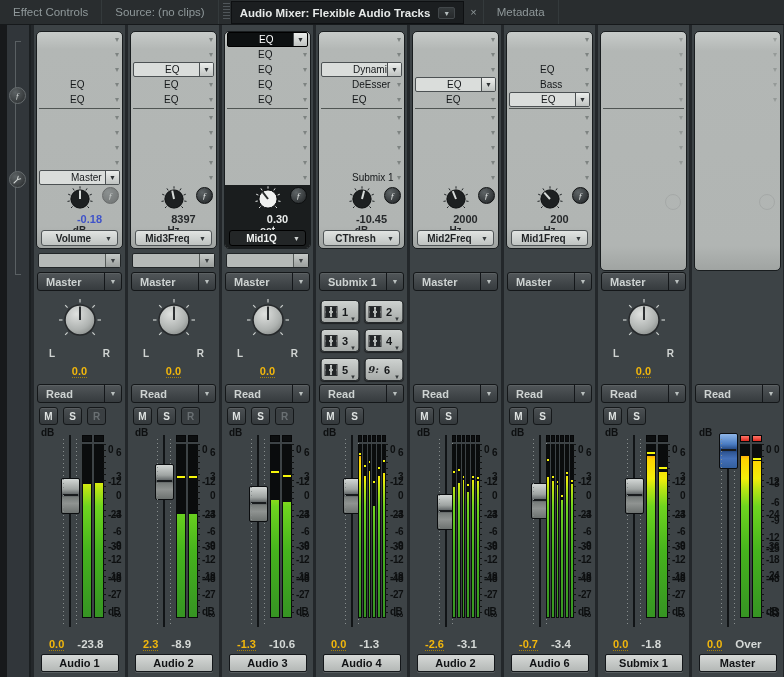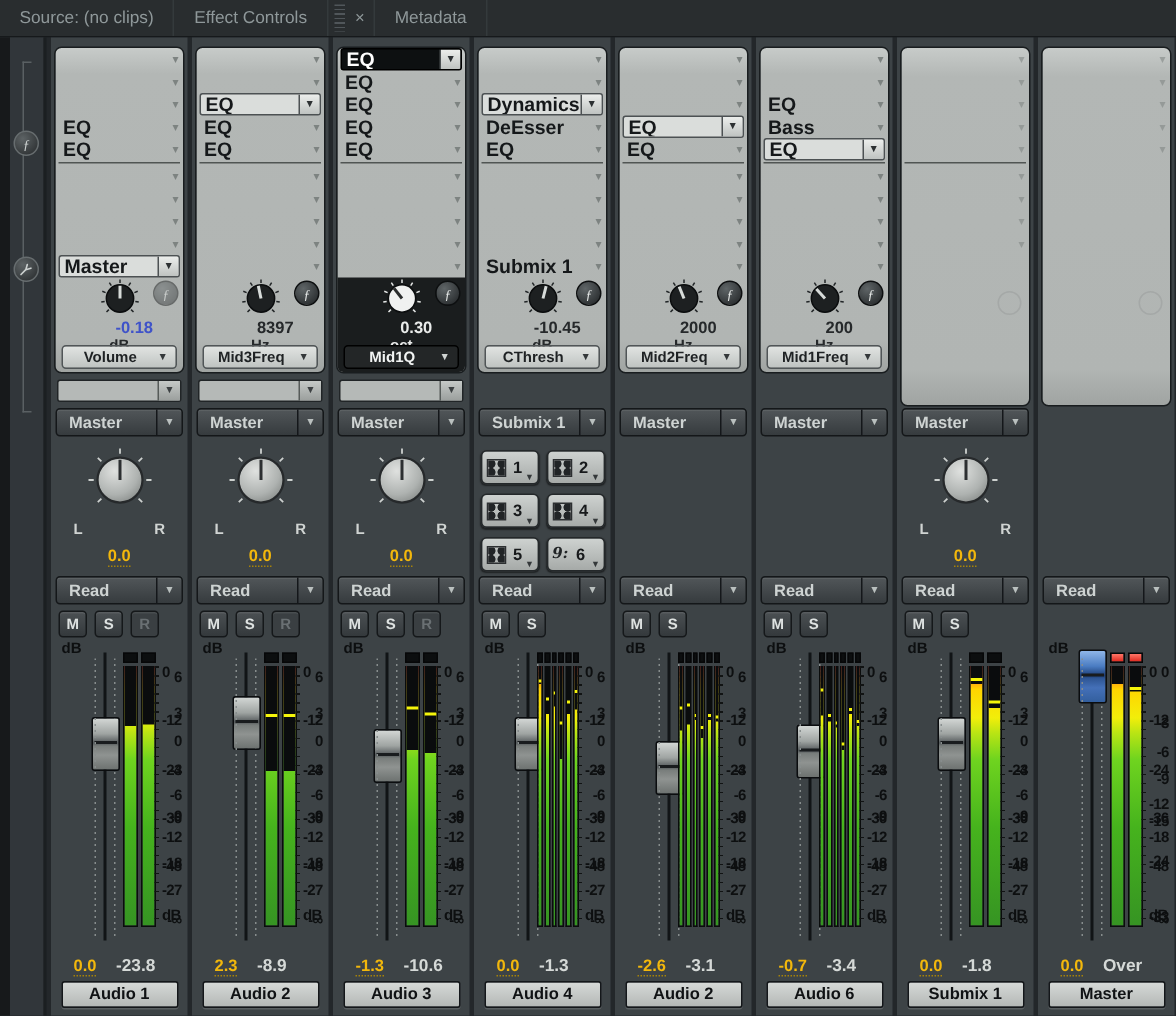--- a/index.html
+++ b/index.html
@@ -22,21 +22,21 @@
              background:radial-gradient(circle at 35% 30%,#5d6365,#26292b);border:1px solid #676d6f;
              color:#cbd0cf;font-size:9px;font-style:italic;font-family:"Liberation Serif",serif;
              display:flex;align-items:center;justify-content:center;}
   .ri1{top:62px}.ri2{top:146px}
   .track{width:91px;margin-left:3px;flex:none;background:#3d4346;display:flex;flex-direction:column;overflow:hidden;position:relative;}
   
   .panel{height:216px;margin:6px 2px 0;background:linear-gradient(#c7cbc9,#b3b7b5 8%,#b1b5b3 90%,#a0a4a2);
          border:1px solid #191d1f;border-radius:5px;display:flex;flex-direction:column;position:relative;flex:none;}
   .panel.tall{height:238px;}
   .slot{height:15px;display:flex;align-items:center;padding:0 3px 0 5px;flex:none;}
-  .slot-label{flex:1;font-size:13px;font-weight:bold;color:#15181a;line-height:15px;white-space:nowrap;overflow:hidden;}
+  .slot-label{flex:1;font-size:10px;font-weight:normal;color:#15181a;line-height:15px;white-space:nowrap;overflow:hidden;margin-left:28px;}
   .slot-arrow{color:#7d8381;font-size:8px;margin-left:auto;line-height:1;}
   .slot.faint .slot-arrow{opacity:.55;}
   .slot.boxed,.slot.dark{padding:0 2px;}
   .slot-box{flex:1;height:13px;background:#dadddb;border:1px solid #4c5153;border-radius:2px;display:flex;align-items:center;padding-left:3px;overflow:hidden;}
   .slot-box .slot-label{line-height:13px;}
   .slot-ddbtn{width:13px;height:13px;margin-left:auto;background:linear-gradient(#eceeec,#bfc3c1);
               border-left:1px solid #4c5153;font-size:7px;color:#2d3133;display:flex;align-items:center;justify-content:center;flex:none;}
   .slot.dark .slot-box{background:#0d1011;border-color:#000;}
   .slot.dark .slot-label{color:#fff;}
   .divider{height:1px;background:#50
@@ -139,26 +139,30 @@
   .namebtn{width:76px;height:16px;background:linear-gradient(#d6d9d7,#b4b8b6);border:1px solid #14171a;border-radius:2px;
            font-size:11px;font-weight:bold;color:#101214;display:flex;align-items:center;justify-content:center;
            box-shadow:0 1px 0 rgba(255,255,255,.15);}
 </style>
 </head>
 <body>
 
 <div id="app">
     <div class="tabbar">
       <div class="tab">
+        <span class="tab-label">Effect Controls</span>
+      </div>
+      <div class="tab">
         <span class="tab-label">Source: (no clips)</span>
       </div>
-      <div class="tab">
-        <span class="tab-label">Effect Controls</span>
+      <div class="gripper"></div>
+      <div class="tab active">
+        <span class="tab-label">Audio Mixer: Flexible Audio Tracks</span>
+        <span class="tab-menu"><span>▼</span></span>
       </div>
-      <div class="gripper"></div>
       <span class="tab-close">×</span>
       <div class="tab">
         <span class="tab-label">Metadata</span>
       </div>
     </div>
     <div class="mixer">
       <div class="rail">
         <div class="rail-line"></div>
         <div class="rail-icon ri1">
           <span>ƒ</span>

